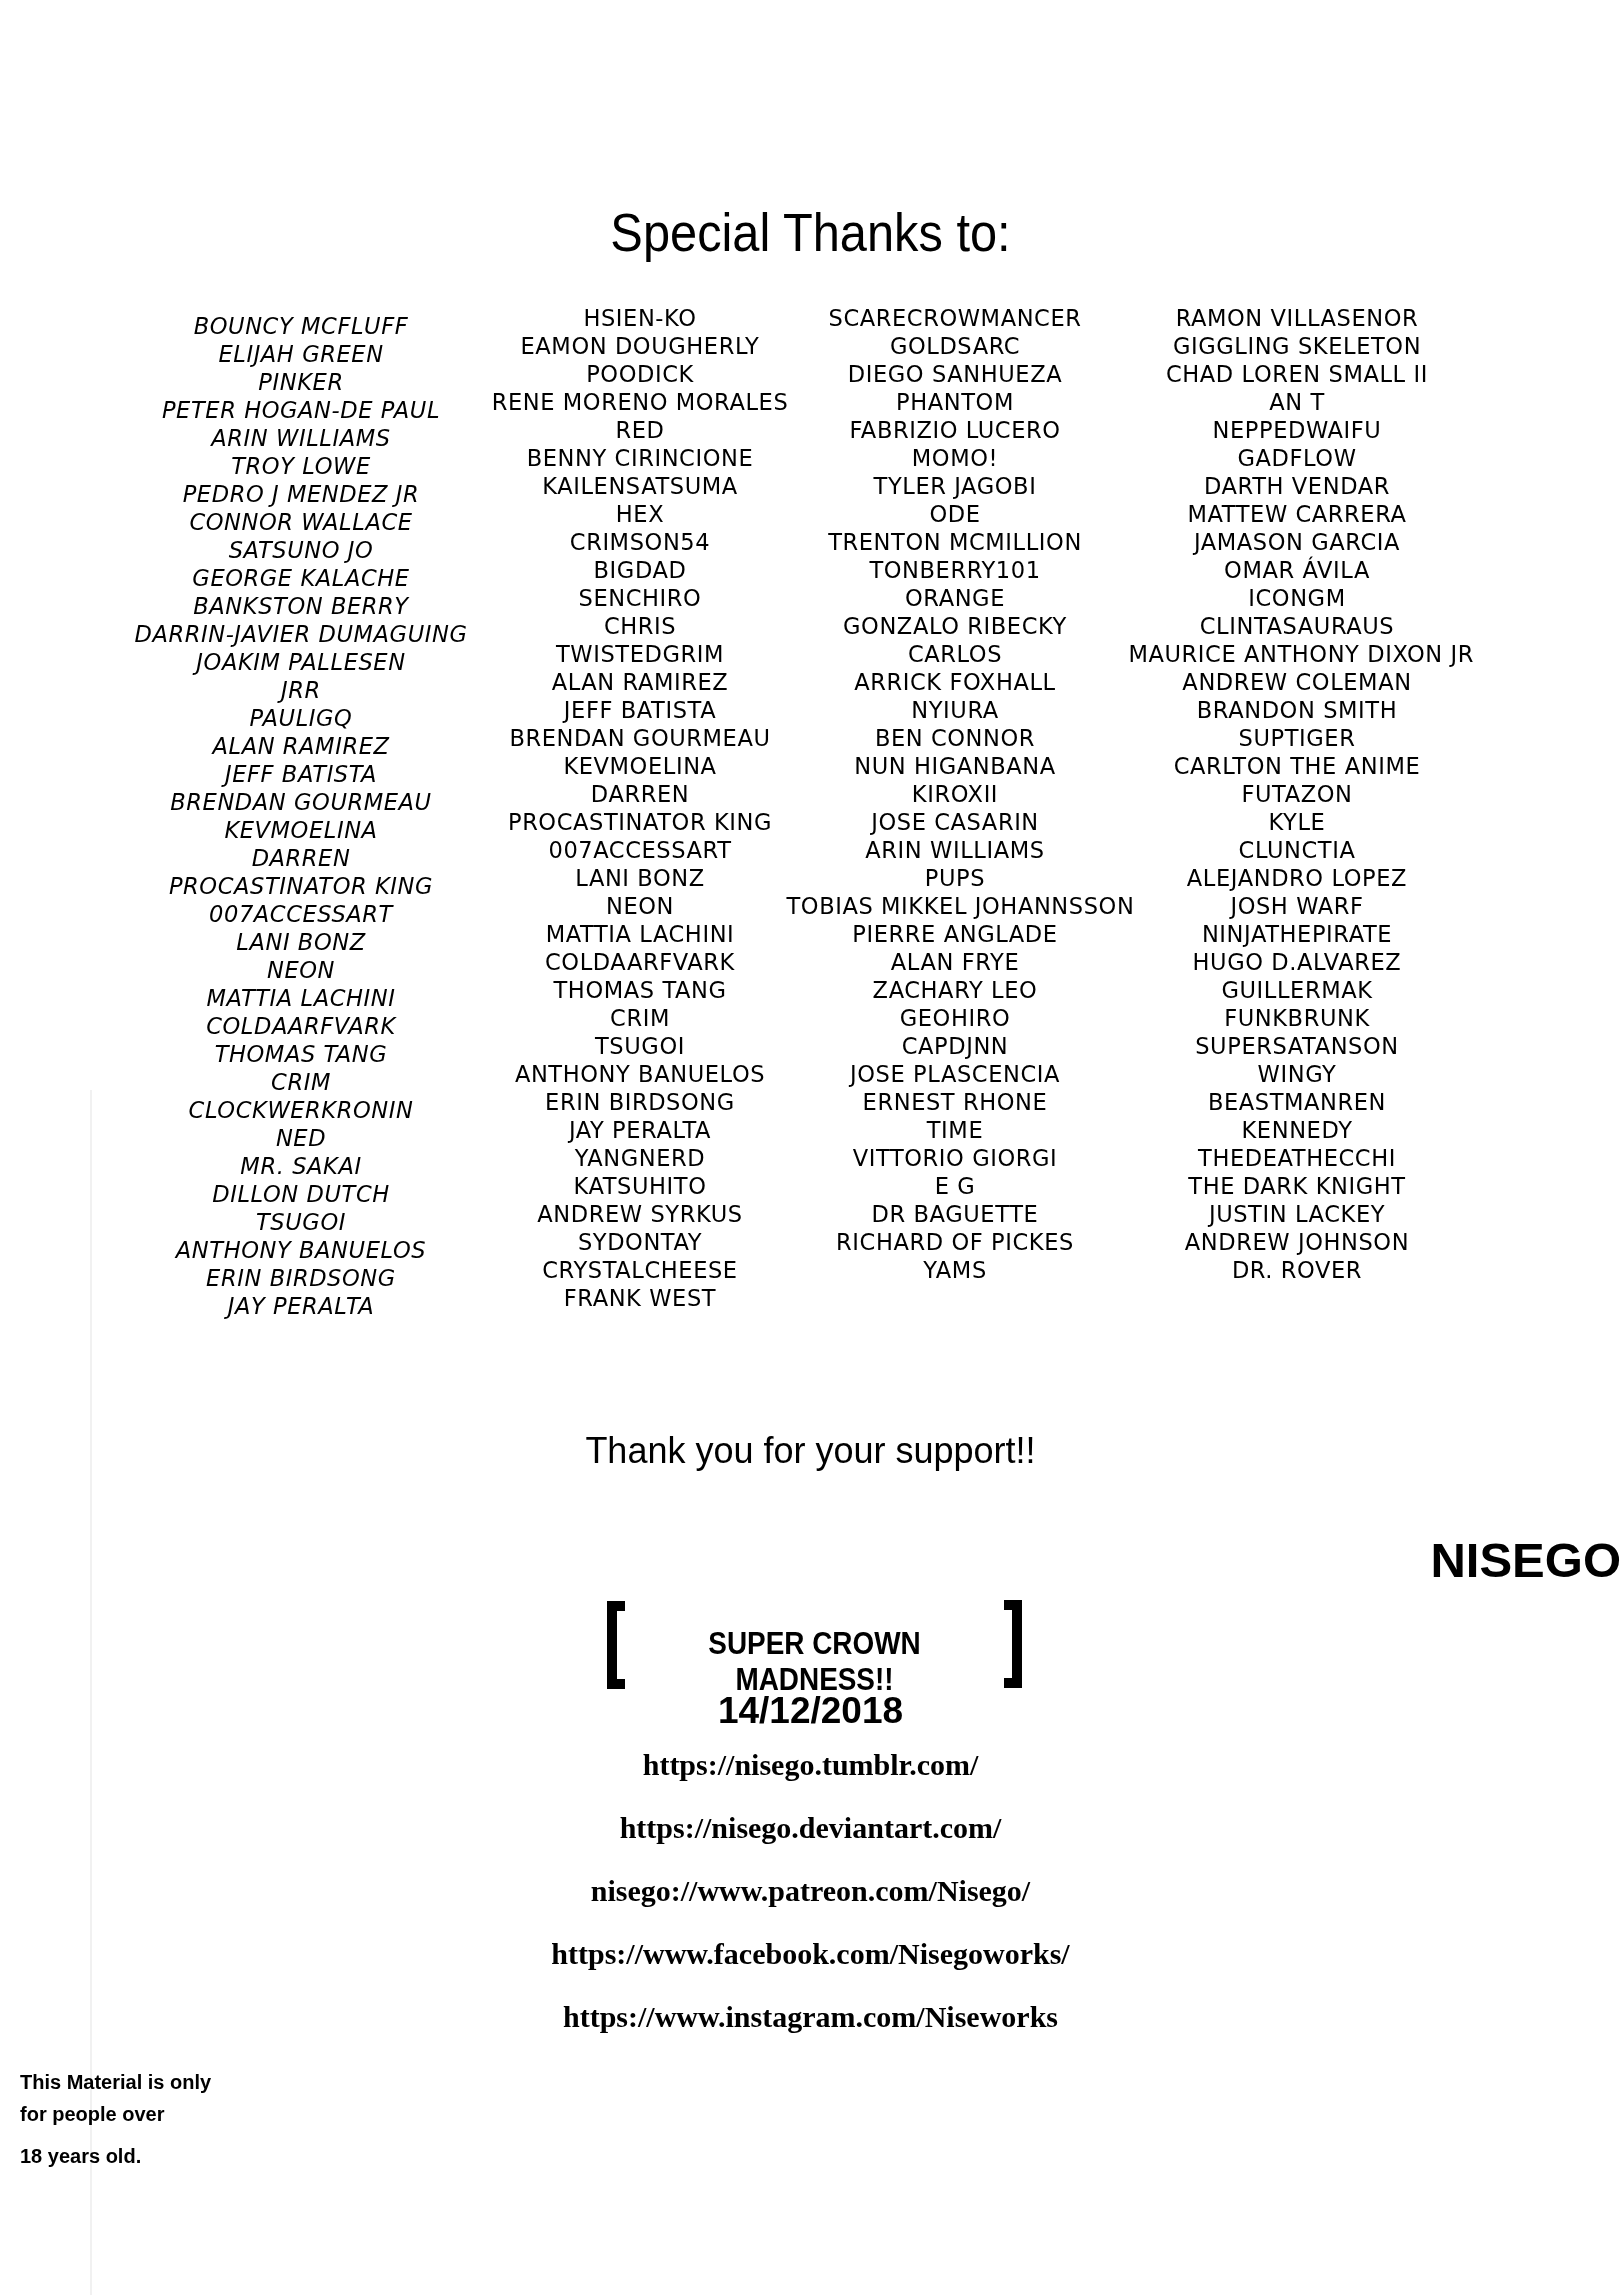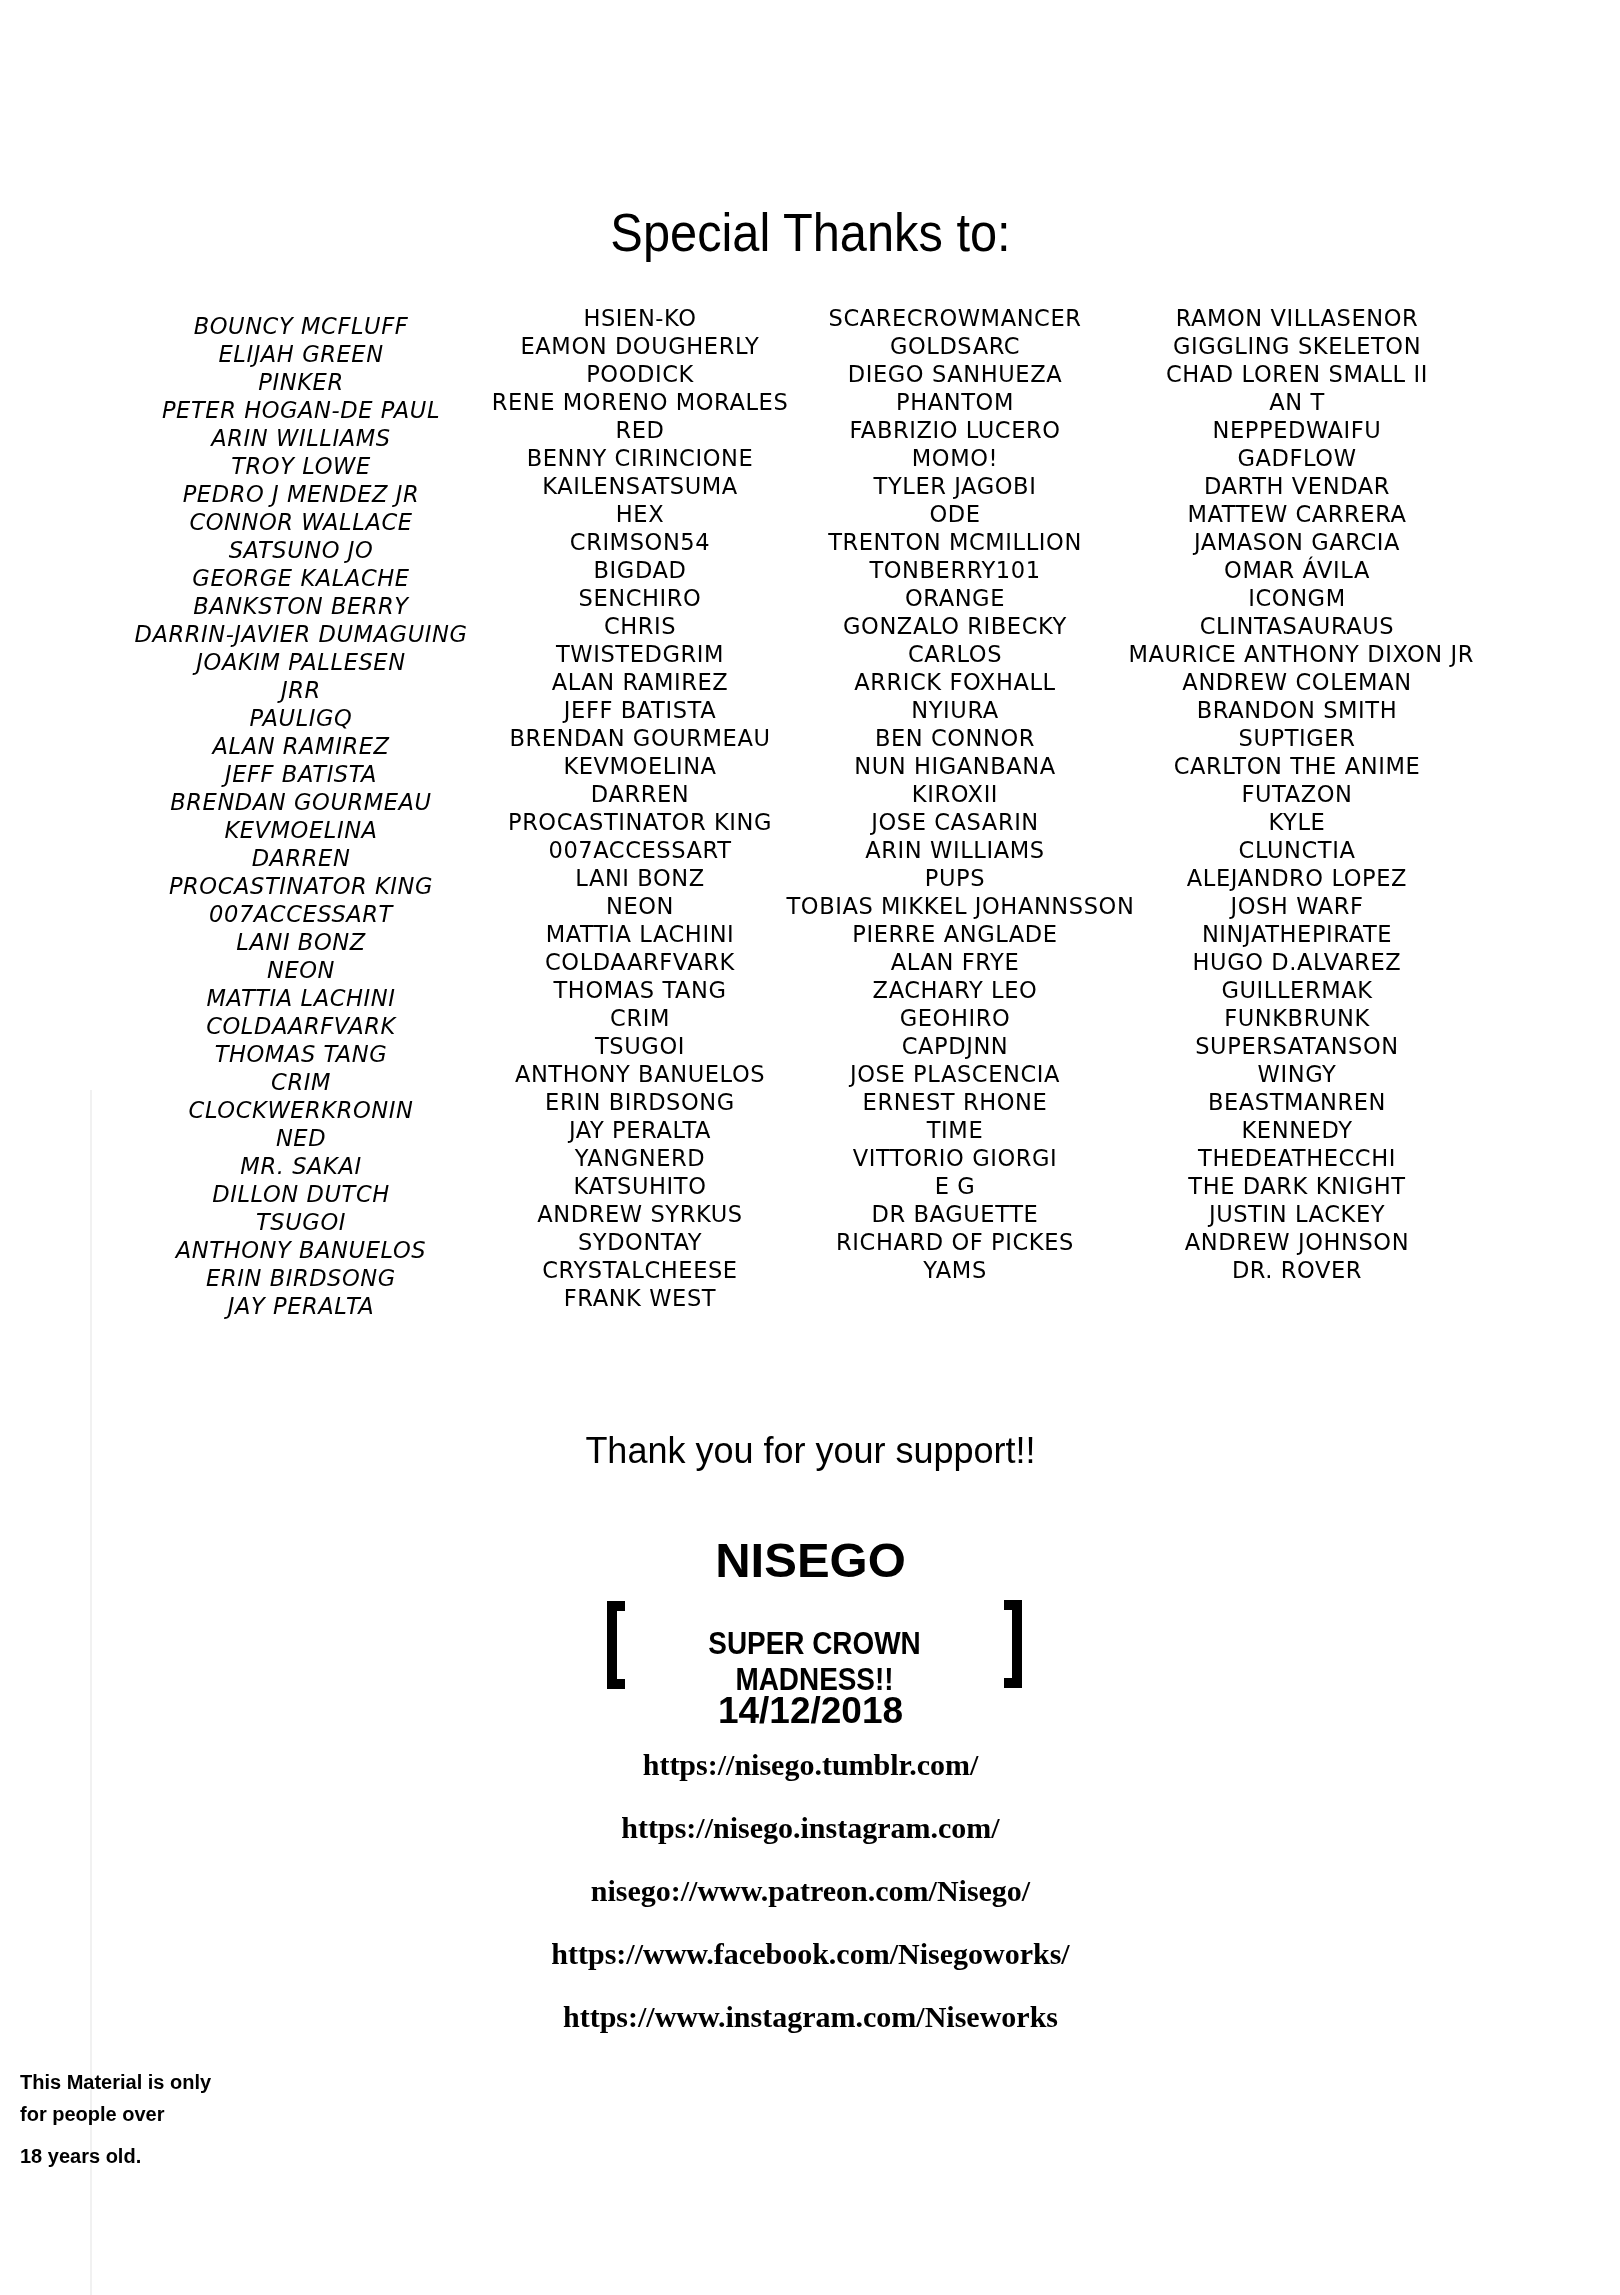--- a/index.html
+++ b/index.html
@@ -18,21 +18,21 @@
   }
   #col1 { left:129px; width:344px; top:312px;font-style:italic; }
   #col2 { left:468px; width:344px; top:304px; }
   #col3 { left:783px; width:344px; top:304px; }
   #col4 { left:1125px; width:344px; top:304px; }
   .support {
     position:absolute; left:0; width:1621px; top:1430px; text-align:center;
     font-family:"Liberation Sans", sans-serif; font-size:36px;
   }
   .author {
-    position:absolute; left:0; width:1621px; top:1532px; text-align:center;
+    position:absolute; left:0; width:1621px; top:1532px; text-align:right;
     font-family:"Liberation Sans", sans-serif; font-size:49px; font-weight:bold;
   }
   .work {
     position:absolute; left:607px; width:415px; top:1601px; height:69px;
   }
   .bracket {
     position:absolute; top:0; width:17px; height:68px; border:10.3px solid #000;
   }
   .bracket.left { left:0; border-right:none; width:8px; }
   .bracket.right { right:0; border-left:none; width:8px; top:-1.1px; }
@@ -223,21 +223,21 @@
 <div class="work">
   <div class="bracket left"></div>
   <div class="work-title">SUPER CROWN MADNESS!!</div>
   <div class="bracket right"></div>
 </div>
 
 <div class="date">14/12/2018</div>
 
 <div class="links">
   <a>https://nisego.tumblr.com/</a>
-  <a>https://nisego.instagram.com/</a>
+  <a>https://nisego.deviantart.com/</a>
   <a>nisego://www.patreon.com/Nisego/</a>
   <a>https://www.facebook.com/Nisegoworks/</a>
   <a>https://www.instagram.com/Niseworks</a>
 </div>
 
 <div class="disclaimer">
   <span>This Material is only</span>
   <span>for people over</span>
   <span class="last">18 years old.</span>
 </div>

